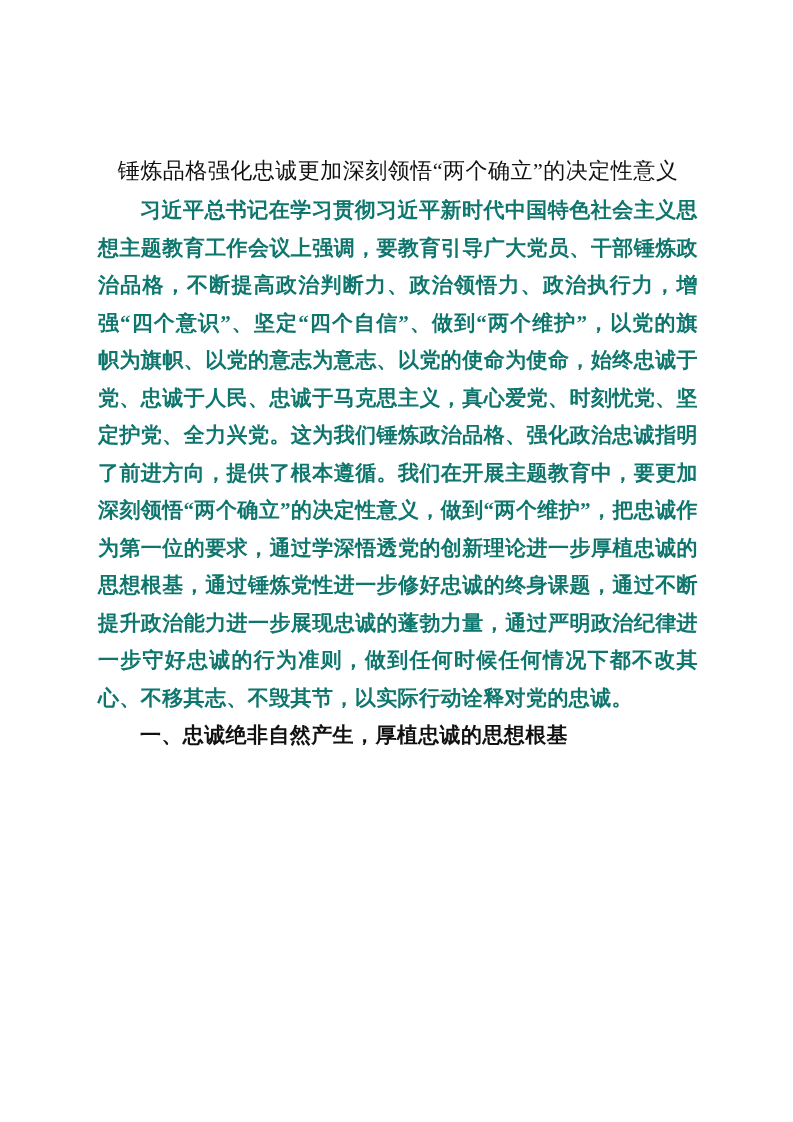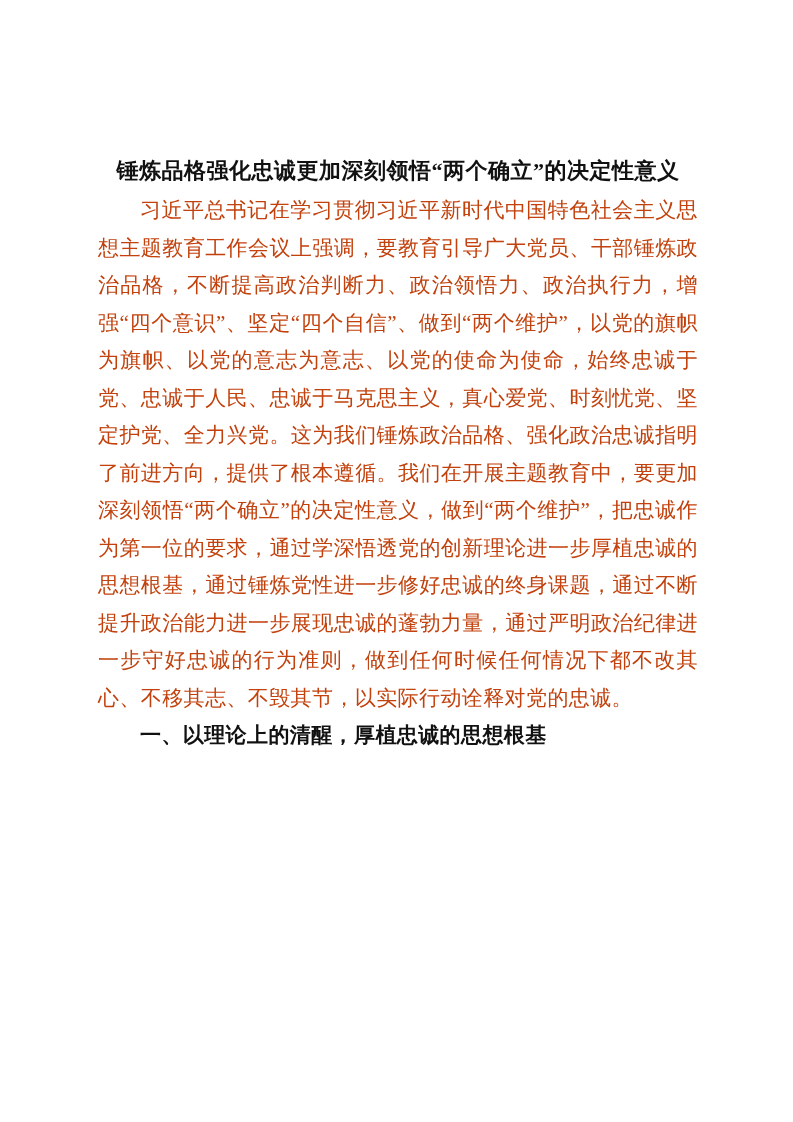--- a/index.html
+++ b/index.html
@@ -17,32 +17,32 @@
     box-sizing: border-box;
     width: 793px;
     height: 1122px;
     background: #ffffff;
     padding: 150px 95px 0 98px;
   }
   .doc-title {
     margin: 0;
     padding: 0;
     font-size: 22px;
-    font-weight: bold;
+    font-weight: normal;
     color: #111111;
     text-align: center;
     line-height: 42px;
     letter-spacing: 0.5px;
   }
   .body-para {
     margin: 0;
     padding: 0;
     font-size: 21px;
-    font-weight: normal;
-    color: #c2410c;
+    font-weight: bold;
+    color: #0f766e;
     line-height: 37.5px;
     letter-spacing: 0.4px;
     text-align: justify;
     text-indent: 42px;
   }
   .section-heading {
     margin: 0;
     padding: 0;
     font-size: 21px;
     font-weight: bold;
@@ -54,15 +54,15 @@
   }
 </style>
 </head>
 <body>
 
 <div class="page">
   <h1 class="doc-title">锤炼品格强化忠诚更加深刻领悟“两个确立”的决定性意义</h1>
 
   <p class="body-para">习近平总书记在学习贯彻习近平新时代中国特色社会主义思想主题教育工作会议上强调，要教育引导广大党员、干部锤炼政治品格，不断提高政治判断力、政治领悟力、政治执行力，增强“四个意识”、坚定“四个自信”、做到“两个维护”，以党的旗帜为旗帜、以党的意志为意志、以党的使命为使命，始终忠诚于党、忠诚于人民、忠诚于马克思主义，真心爱党、时刻忧党、坚定护党、全力兴党。这为我们锤炼政治品格、强化政治忠诚指明了前进方向，提供了根本遵循。我们在开展主题教育中，要更加深刻领悟“两个确立”的决定性意义，做到“两个维护”，把忠诚作为第一位的要求，通过学深悟透党的创新理论进一步厚植忠诚的思想根基，通过锤炼党性进一步修好忠诚的终身课题，通过不断提升政治能力进一步展现忠诚的蓬勃力量，通过严明政治纪律进一步守好忠诚的行为准则，做到任何时候任何情况下都不改其心、不移其志、不毁其节，以实际行动诠释对党的忠诚。</p>
 
-  <h2 class="section-heading">一、以理论上的清醒，厚植忠诚的思想根基</h2>
+  <h2 class="section-heading">一、忠诚绝非自然产生，厚植忠诚的思想根基</h2>
 
 </div>
 
 </body></html>

